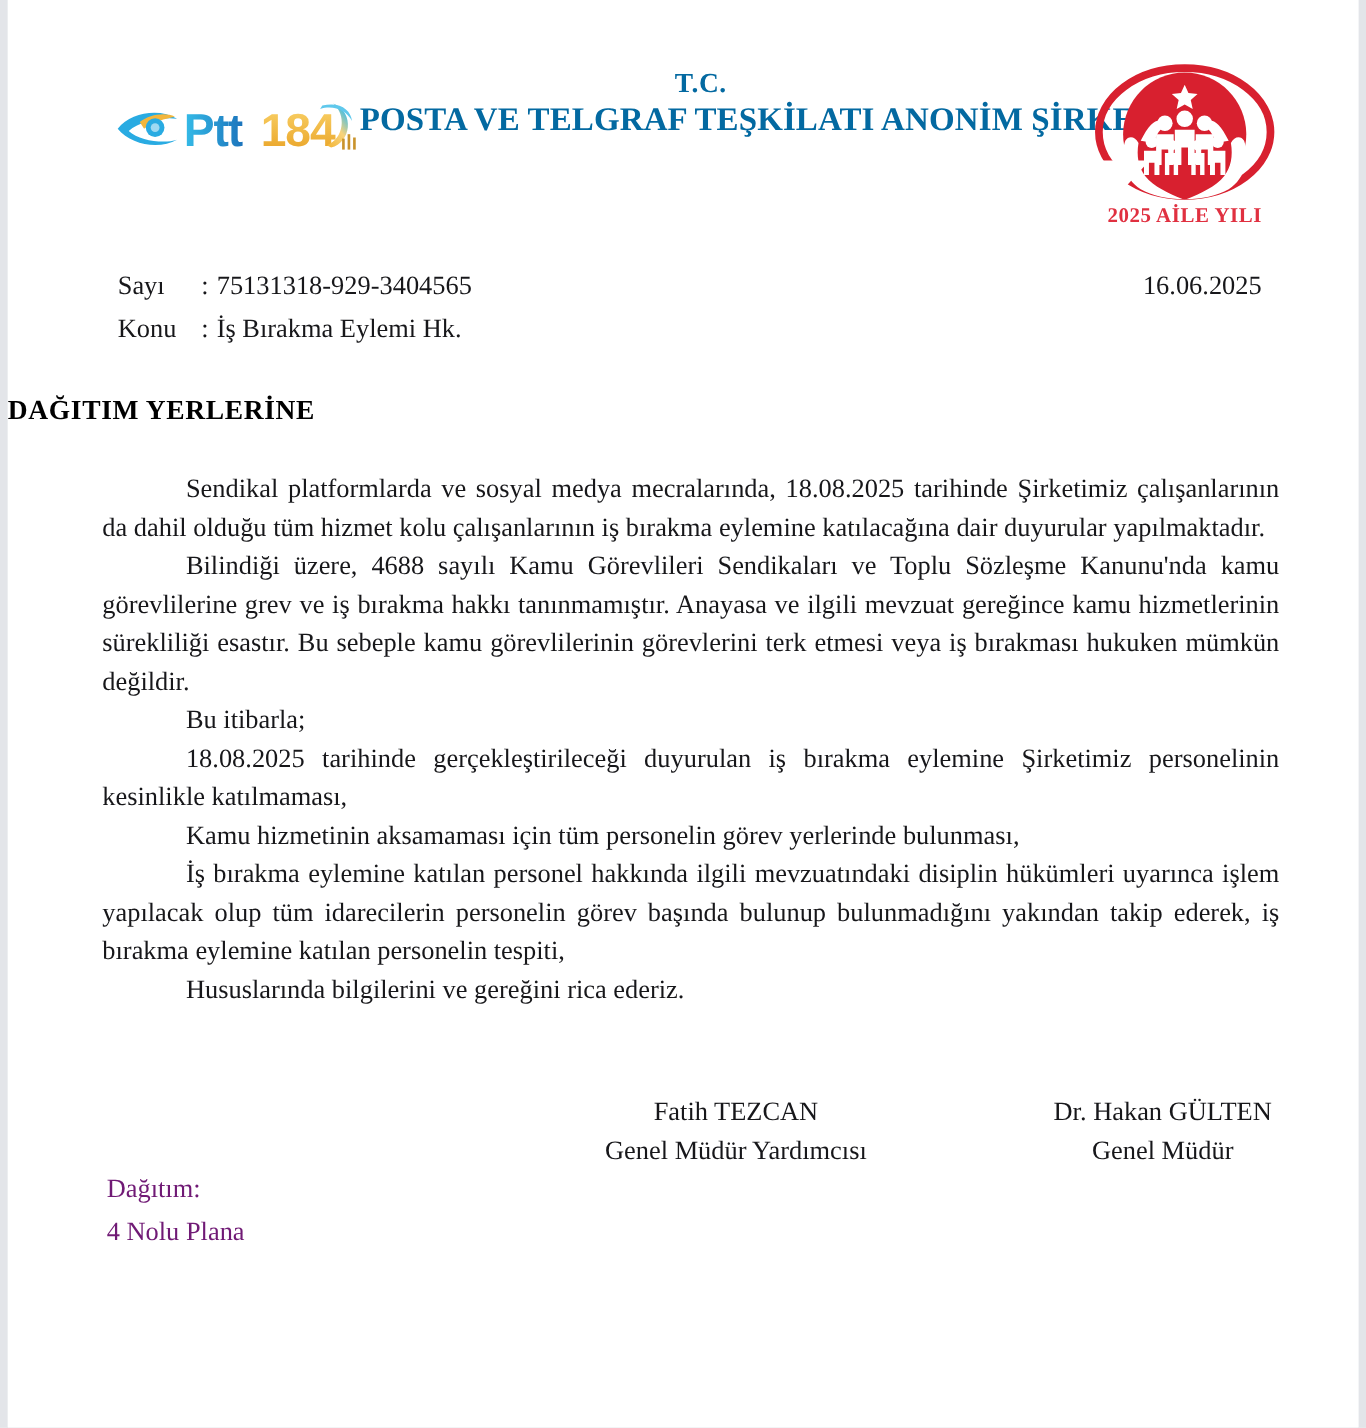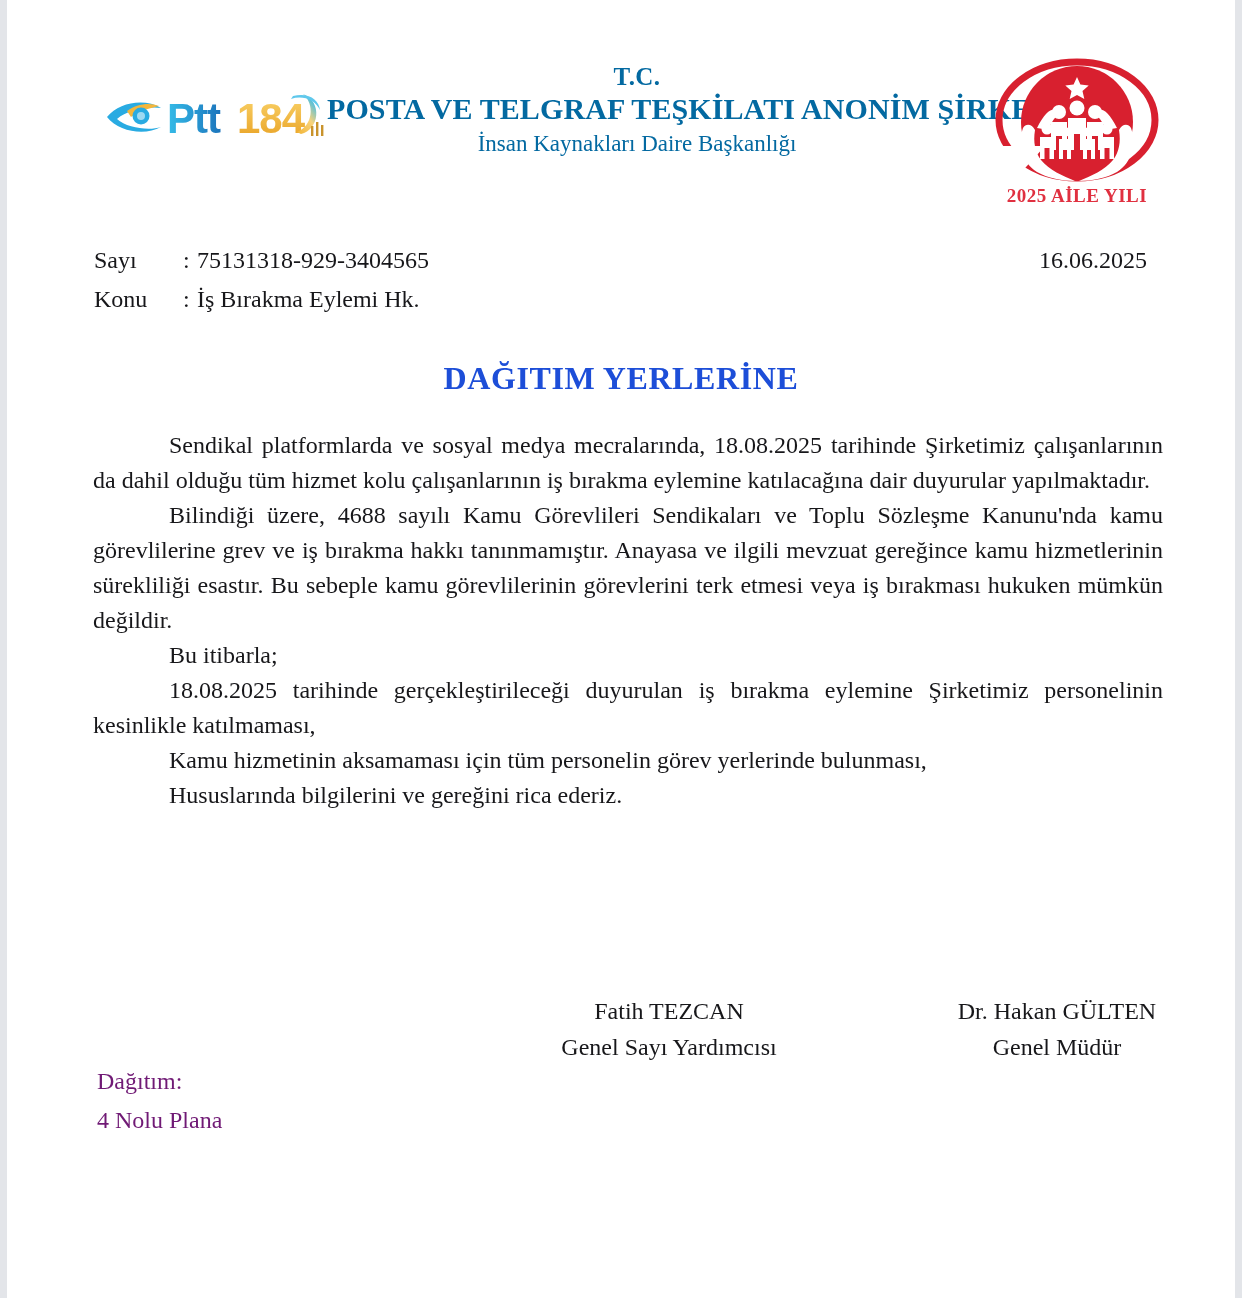--- a/index.html
+++ b/index.html
@@ -89,21 +89,21 @@
     color: #17171a;
   }
   .meta-row {
     position: relative;
     height: 39px;
     line-height: 34px;
     white-space: nowrap;
   }
   .meta-label {
     position: absolute;
-    left: 87px;
+    left: 100px;
     width: 90px;
   }
   .meta-colon {
     position: absolute;
     left: 176px;
   }
   .meta-value {
     position: absolute;
     left: 190px;
   }
@@ -113,25 +113,24 @@
     top: 0;
     font-size: 24px;
   }
 
   
   .recipient {
     position: absolute;
     top: 360px;
     left: 0;
     width: 100%;
-    text-align: center;
-    font-size: 32px;
+    font-size: 25px;
     font-weight: bold;
     letter-spacing: 0.6px;
-    color: #1d4ed8;
+    color: #000000;
   }
 
   
   .body-text {
     position: absolute;
     left: 86px;
     top: 428px;
     width: 1070px;
     font-size: 24px;
     line-height: 35px;
@@ -216,21 +215,20 @@
           <rect x="206" y="40" width="2.4" height="10"></rect>
           <rect x="211" y="36" width="2.4" height="14"></rect>
           <rect x="216" y="39" width="2.4" height="11"></rect>
         </g>
       </svg>
     </div>
 
     <div class="header-center">
       <div class="hdr-tc">T.C.</div>
       <div class="hdr-org">POSTA VE TELGRAF TEŞKİLATI ANONİM ŞİRKETİ</div>
-      <div class="hdr-dept">İnsan Kaynakları Daire Başkanlığı</div>
     </div>
 
     <div class="emblem">
       <svg viewBox="0 0 185 160" width="185" height="160" xmlns="http://www.w3.org/2000/svg" aria-hidden="true">
 
         <ellipse cx="92" cy="70" rx="78" ry="58" fill="none" stroke="#D8202F" stroke-width="7"></ellipse>
 
         <circle cx="92" cy="72" r="56" fill="#D8202F"></circle>
 
         <path d="M6 96 L60 96 L20 140 Z" fill="#ffffff"></path>
@@ -286,27 +284,28 @@
   </div>
 
   <div class="recipient">DAĞITIM YERLERİNE</div>
 
   <div class="body-text">
     <p>Sendikal platformlarda ve sosyal medya mecralarında, 18.08.2025 tarihinde Şirketimiz çalışanlarının da dahil olduğu tüm hizmet kolu çalışanlarının iş bırakma eylemine katılacağına dair duyurular yapılmaktadır.</p>
     <p>Bilindiği üzere, 4688 sayılı Kamu Görevlileri Sendikaları ve Toplu Sözleşme Kanunu'nda kamu görevlilerine grev ve iş bırakma hakkı tanınmamıştır. Anayasa ve ilgili mevzuat gereğince kamu hizmetlerinin sürekliliği esastır. Bu sebeple kamu görevlilerinin görevlerini terk etmesi veya iş bırakması hukuken mümkün değildir.</p>
     <p>Bu itibarla;</p>
     <p>18.08.2025 tarihinde gerçekleştirileceği duyurulan iş bırakma eylemine Şirketimiz personelinin kesinlikle katılmaması,</p>
     <p>Kamu hizmetinin aksamaması için tüm personelin görev yerlerinde bulunması,</p>
+    <p>İş bırakma eylemine katılan personel hakkında ilgili mevzuatındaki disiplin hükümleri uyarınca işlem yapılacak olup tüm idarecilerin personelin görev başında bulunup bulunmadığını yakından takip ederek, iş bırakma eylemine katılan personelin tespiti,</p>
     <p>Hususlarında bilgilerini ve gereğini rica ederiz.</p>
   </div>
 
   <div class="signatures">
     <div class="sig sig-left">
       <div>Fatih TEZCAN</div>
-      <div>Genel Sayı Yardımcısı</div>
+      <div>Genel Müdür Yardımcısı</div>
     </div>
     <div class="sig sig-right">
       <div>Dr. Hakan GÜLTEN</div>
       <div>Genel Müdür</div>
     </div>
   </div>
 
   <div class="distribution">
     <div>Dağıtım:</div>
     <div>4 Nolu Plana</div>

